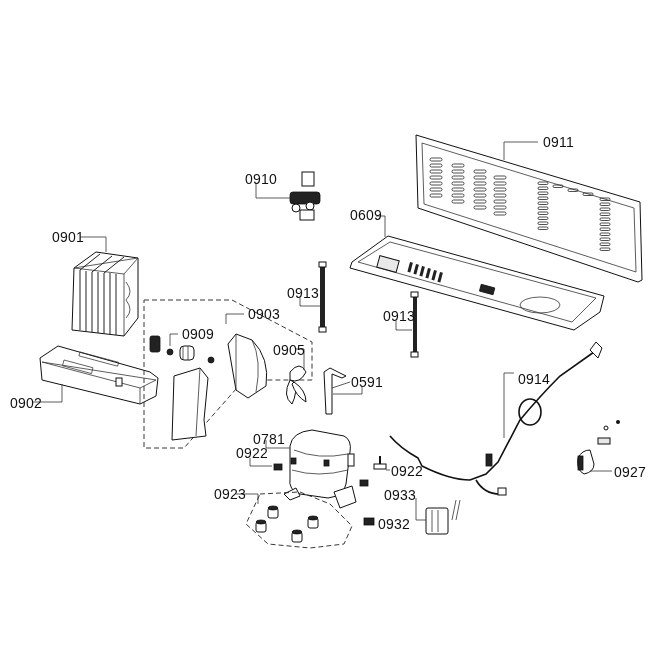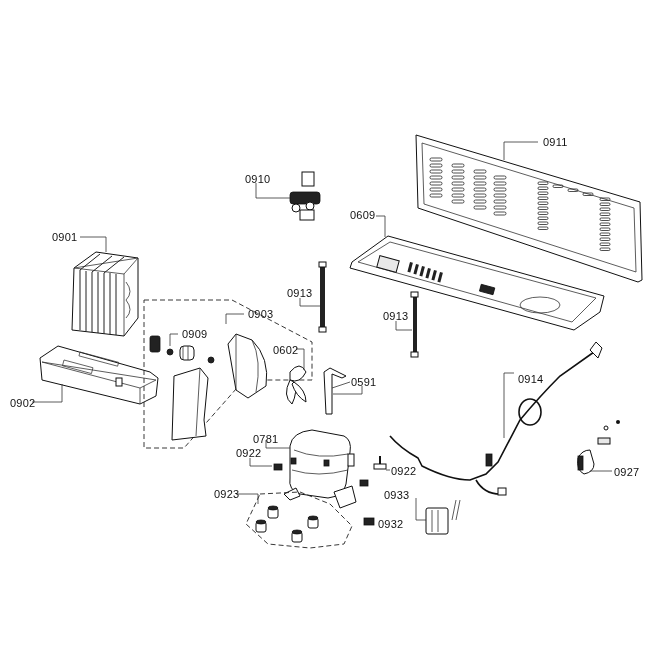--- a/index.html
+++ b/index.html
@@ -1,19 +1,19 @@
 <!DOCTYPE html>
 <html><head>
   <meta charset="utf-8">
   <style>
     html, body { margin: 0; padding: 0; background: #ffffff; }
     body { width: 650px; height: 650px; position: relative; overflow: hidden;
       font-family: "Liberation Sans", sans-serif; }
     #canvas { position: absolute; left: 0; top: 0; width: 650px; height: 650px; }
-    .lbl { position: absolute; font-size: 11px; color: #111; letter-spacing: 0.2px;
+    .lbl { position: absolute; font-size: 14px; color: #111; letter-spacing: 0.2px;
       font-family: "Liberation Sans", sans-serif; white-space: nowrap; line-height: 10px; }
     svg .ln { stroke: #333; stroke-width: 0.8; fill: none; }
     svg .dash { stroke: #222; stroke-width: 0.9; fill: none; stroke-dasharray: 5 3; }
     svg .part { stroke: #111; stroke-width: 1; fill: #fff; }
     svg .partg { stroke: #111; stroke-width: 1; fill: #e8e8e8; }
     svg .dark { fill: #222; stroke: #111; stroke-width: 0.8; }
     svg .wire { stroke: #111; stroke-width: 1.6; fill: none; }
   </style>
 </head>
 <body>
@@ -256,21 +256,21 @@
     <rect x="598" y="438" width="12" height="6" class="partg"></rect>
     <path class="part" d="M578,458 Q582,450 590,450 L594,464 Q594,472 584,474 Q576,470 578,458 Z"></path>
     <rect x="578" y="456" width="5" height="14" class="dark"></rect>
     <line class="ln" x1="590" y1="471" x2="612" y2="471"></line>
   </g>
 </svg>
 
 <div class="lbl" style="left:52px;top:232px">0901</div>
 <div class="lbl" style="left:10px;top:398px">0902</div>
 <div class="lbl" style="left:248px;top:309px">0903</div>
-<div class="lbl" style="left:273px;top:345px">0602</div>
+<div class="lbl" style="left:273px;top:345px">0905</div>
 <div class="lbl" style="left:182px;top:329px">0909</div>
 <div class="lbl" style="left:245px;top:174px">0910</div>
 <div class="lbl" style="left:543px;top:137px">0911</div>
 <div class="lbl" style="left:350px;top:210px">0609</div>
 <div class="lbl" style="left:287px;top:288px">0913</div>
 <div class="lbl" style="left:383px;top:311px">0913</div>
 <div class="lbl" style="left:518px;top:374px">0914</div>
 <div class="lbl" style="left:351px;top:377px">0591</div>
 <div class="lbl" style="left:253px;top:434px">0781</div>
 <div class="lbl" style="left:236px;top:448px">0922</div>

